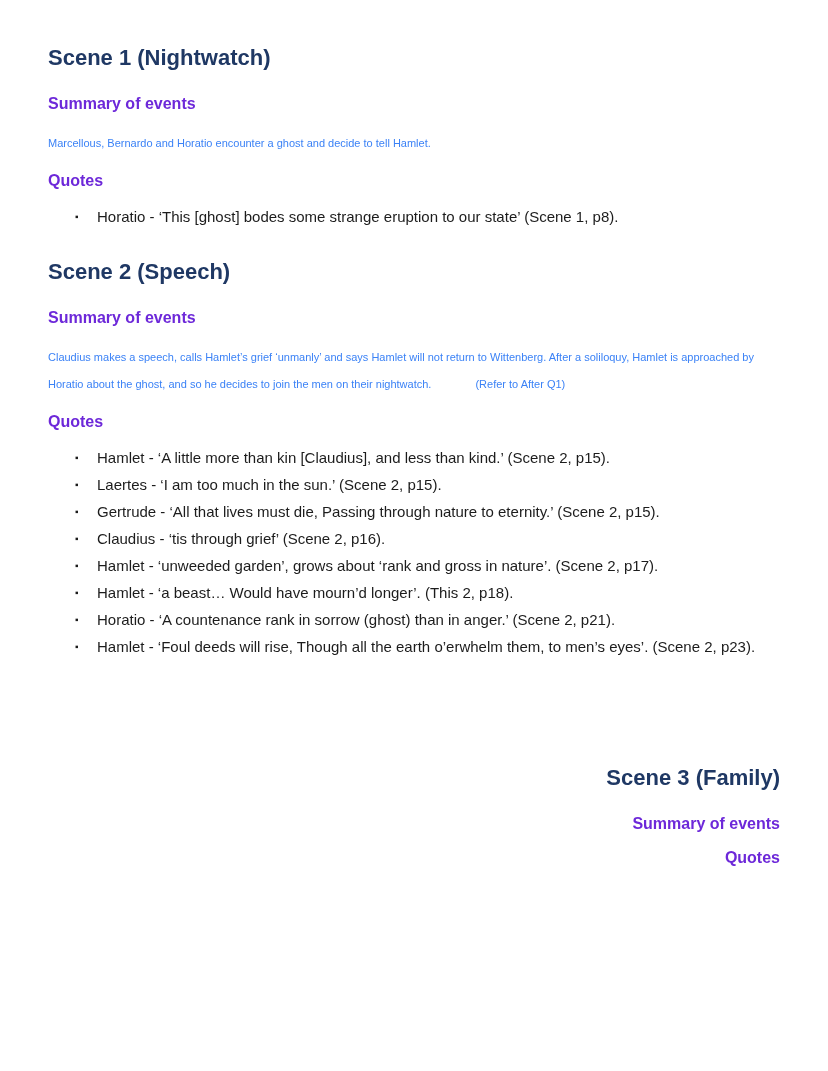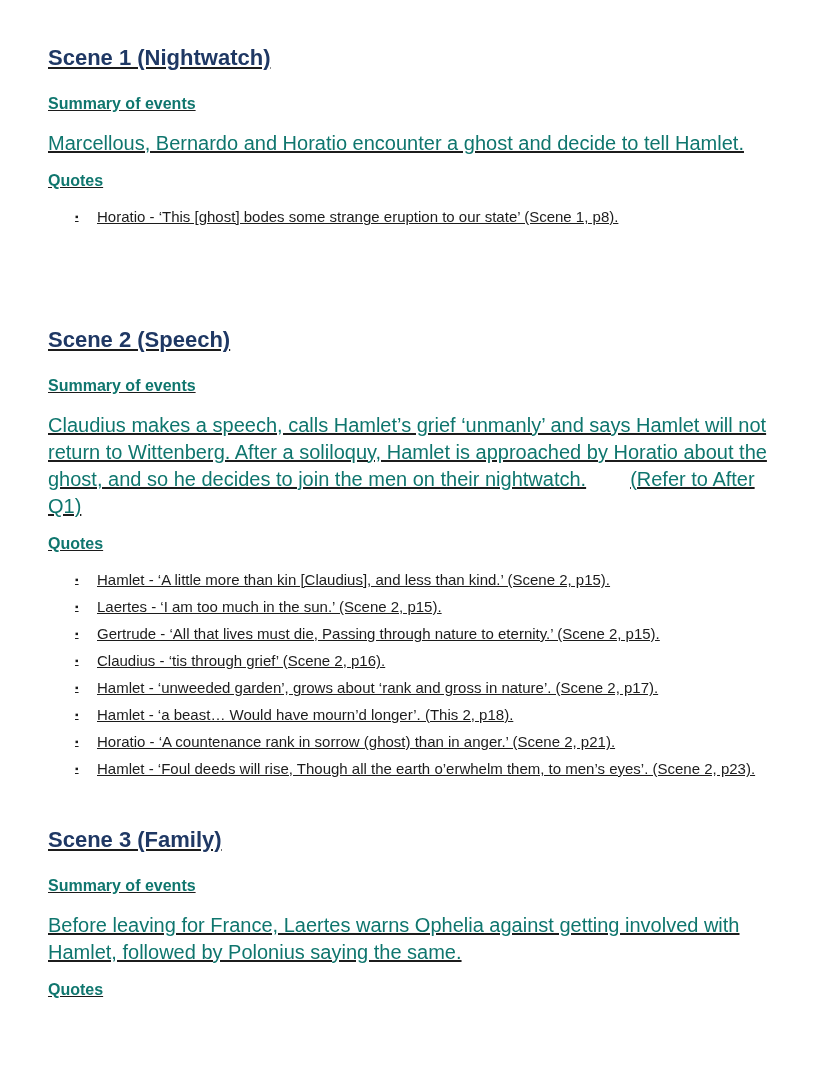--- a/index.html
+++ b/index.html
@@ -13,44 +13,43 @@
     font-family: "Liberation Sans", sans-serif;
     color: #1C1C1C;
     overflow: hidden;
   }
   .page {
     box-sizing: border-box;
     width: 828px;
     height: 1071px;
     padding: 44px 48px 0 48px;
     background: #FFFFFF;
-    text-decoration: underline;
   }
   .scene { margin: 0; }
-  .scene-2 { margin-top: 96px; }
-  .scene-3 { margin-top: 44px; }
+  .scene-2 { margin-top: 28px; }
+  .scene-3 { margin-top: 104px; text-align: right; }
   .scene-heading {
     margin: 0;
     font-size: 22px;
     line-height: 28px;
     font-weight: bold;
     color: #1F3864;
   }
   .sub-heading {
     margin: 22px 0 0 0;
     font-size: 16px;
     line-height: 20px;
     font-weight: bold;
-    color: #0f766e;
+    color: #6d28d9;
   }
   .summary-text {
     margin: 16px 0 0 0;
-    font-size: 20px;
+    font-size: 11px;
     line-height: 27px;
-    color: #0f766e;
+    color: #3b82f6;
   }
   .sub-heading.quotes { margin-top: 14px; }
   .quote-list {
     margin: 12px 0 0 0;
     padding: 0 0 0 27px;
   }
   .quote-item {
     display: flex;
     align-items: flex-start;
     font-size: 15px;
@@ -122,17 +121,16 @@
       <div class="quote-item">
         <span class="bullet">▪</span>
         <span class="quote-text">Hamlet - ‘Foul deeds will rise, Though all the earth o’erwhelm them, to men’s eyes’. (Scene 2, p23).</span>
       </div>
     </div>
   </section>
 
   <section class="scene scene-3">
     <h1 class="scene-heading">Scene 3 (Family)</h1>
     <h2 class="sub-heading">Summary of events</h2>
-    <p class="summary-text">Before leaving for France, Laertes warns Ophelia against getting involved with Hamlet, followed by Polonius saying the same.</p>
     <h2 class="sub-heading quotes">Quotes</h2>
   </section>
 
 </div>
 
 </body></html>

